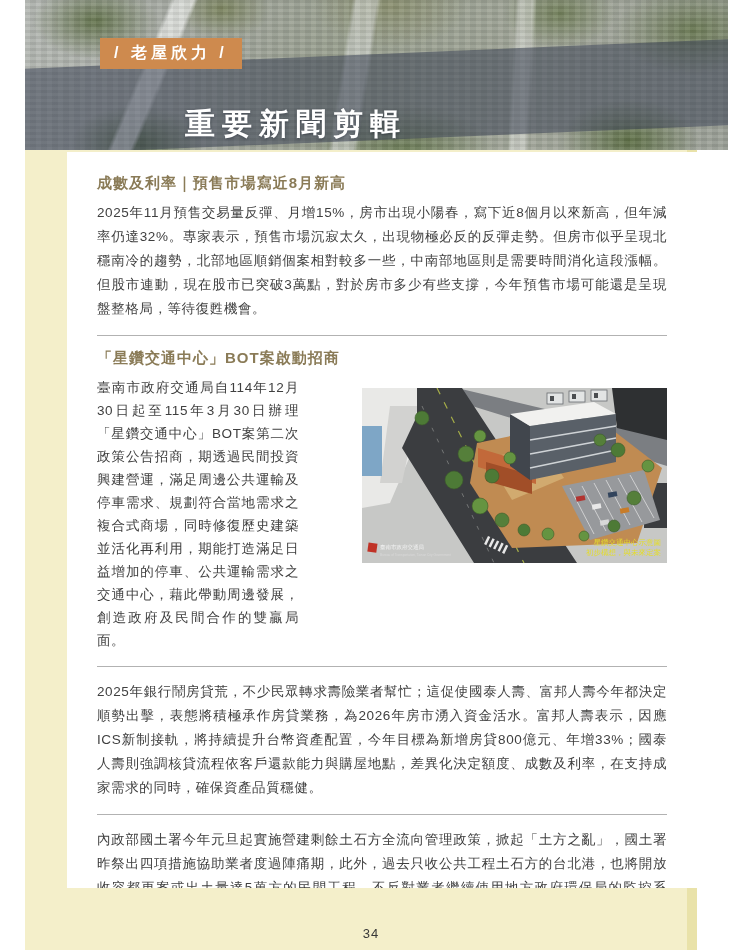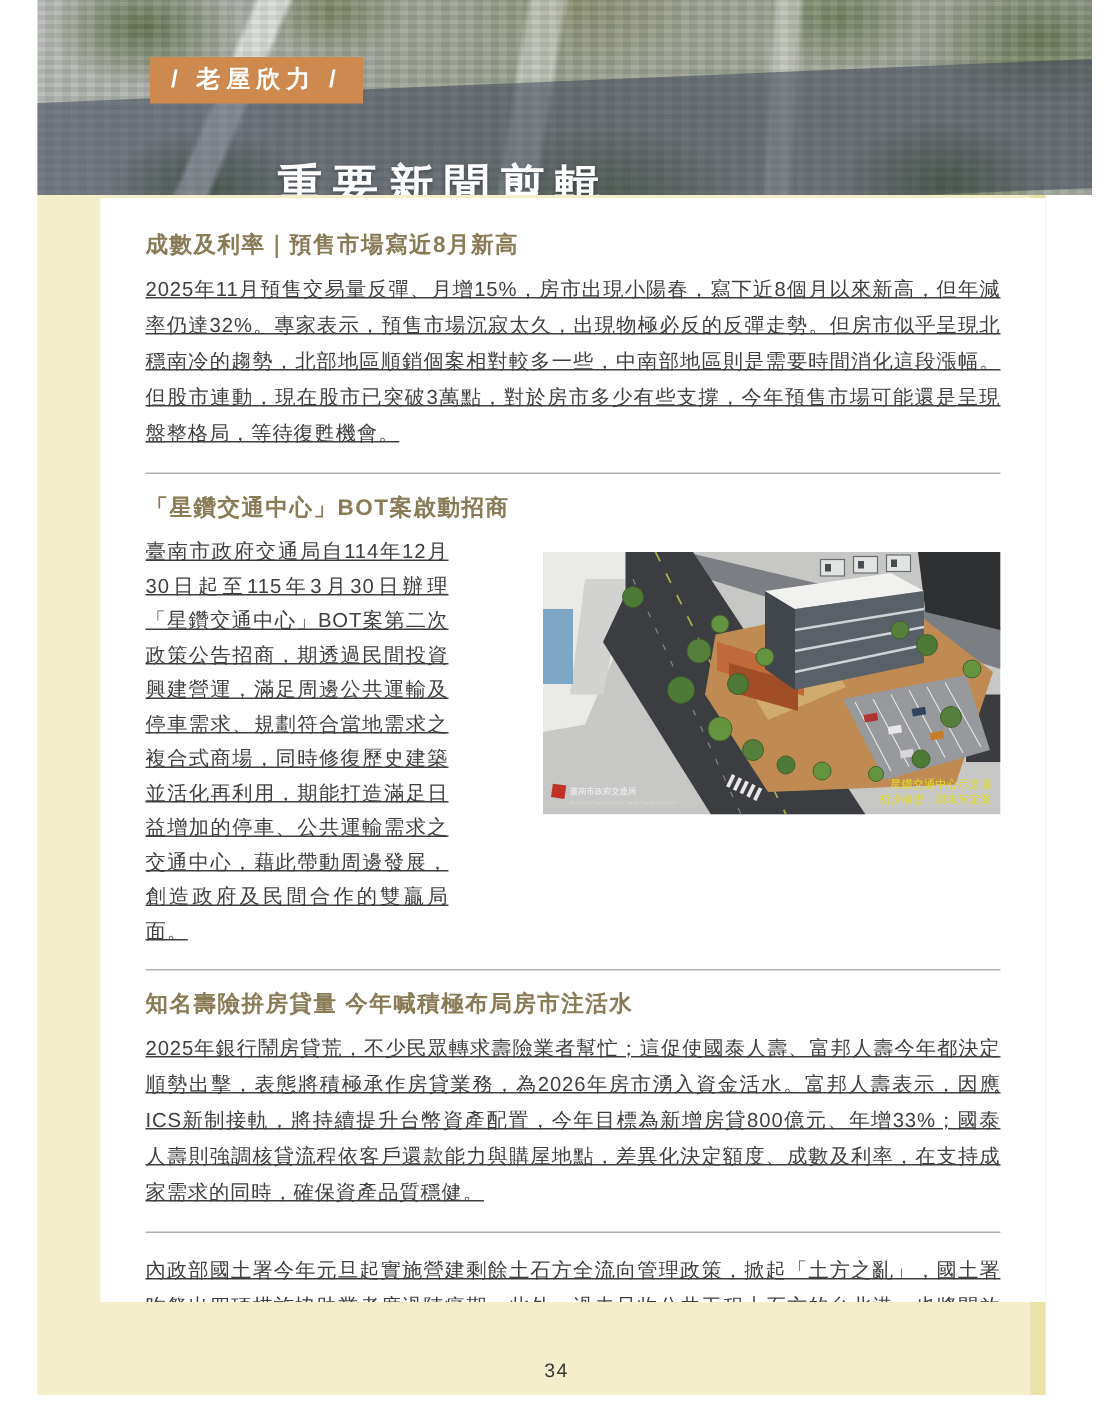--- a/index.html
+++ b/index.html
@@ -2,21 +2,21 @@
 <html style="--accent-heading: #8a7b57; --ribbon-bg: #ce8a4e; --page-cream: #f4efca; --page-edge: #e9e2a9; --divider: #b2b2b2; --body-text: #3f3f3f; --caption-yellow: #e3dc2e; --overlay-slate: #38415480;"><head>
 <meta charset="utf-8">
 <style>
   * { margin:0; padding:0; box-sizing:border-box; }
   html,body { width:740px; height:950px; background:#ffffff; overflow:hidden;
     font-family:"Liberation Sans","DejaVu Sans",sans-serif; }
 
   .doc-page { position:absolute; left:25px; top:0; width:703px; height:950px; }
 
   
-  .photo-header { position:relative; width:703px; height:130px; overflow:hidden;
+  .photo-header { position:relative; width:703px; height:150px; overflow:hidden;
     background:
       radial-gradient(90px 55px at 10% 14%, #66764f 0%, rgba(102,118,79,0) 70%),
       radial-gradient(70px 45px at 28% 6%,  #7d8660 0%, rgba(125,134,96,0) 70%),
       radial-gradient(110px 60px at 52% 4%, #8d9272 0%, rgba(141,146,114,0) 70%),
       radial-gradient(80px 50px at 76% 9%,  #74825c 0%, rgba(116,130,92,0) 70%),
       radial-gradient(110px 65px at 95% 20%,#6d7c56 0%, rgba(109,124,86,0) 70%),
       radial-gradient(95px 55px at 16% 96%, #5c6e4a 0%, rgba(92,110,74,0) 70%),
       radial-gradient(130px 70px at 54% 102%,#697a53 0%, rgba(105,122,83,0) 70%),
       radial-gradient(100px 60px at 86% 94%,#5f7147 0%, rgba(95,113,71,0) 70%),
       linear-gradient(100deg,#b6bab5 0%,#a6aaa3 22%,#99a08f 45%,#a2a79a 72%,#9da299 100%);
@@ -49,21 +49,21 @@
   .page-body { position:relative; width:672px; height:800px;
     background:var(--page-cream,#f4efca);
     border-right:10px solid var(--page-edge,#e9e2a9); }
 
   .content-panel { position:absolute; left:42px; top:2px; width:630px; height:736px;
     background:#fff; padding:22px 30px 0 30px; overflow:hidden; }
 
   .article h2 { font-size:15px; font-weight:bold; letter-spacing:1px;
     color:var(--accent-heading,#8a7b57); margin-bottom:8px; }
   .article p { font-size:13.5px; line-height:24px; letter-spacing:0.6px;
-    color:var(--body-text,#3f3f3f); text-align:justify;text-decoration:underline; }
+    color:var(--body-text,#3f3f3f); text-align:justify; }
   .divider { border:none; border-top:1px solid var(--divider,#b2b2b2);
     margin:14px 0 13px 0; }
 
   .two-col { display:flex; gap:15px; }
   .two-col .col-text { width:250px; }
   .two-col .col-text p { line-height:23px; }
   .figure-wrap { width:305px; height:175px; margin-top:12px; flex:none;margin-left:48px; }
   .figure-wrap svg { display:block; width:305px; height:175px; }
 
   .sec4 p { line-height:24px; }
@@ -213,21 +213,20 @@
                 <text x="18" y="168" font-size="3.2" fill="#d9d9d9">Bureau of Transportation, Tainan City Government</text>
               </g>
             </svg>
           </div>
         </div>
       </section>
 
       <hr class="divider">
 
       <section class="article">
-        <h2>知名壽險拚房貸量 今年喊積極布局房市注活水</h2>
         <p>2025年銀行鬧房貸荒，不少民眾轉求壽險業者幫忙；這促使國泰人壽、富邦人壽今年都決定順勢出擊，表態將積極承作房貸業務，為2026年房市湧入資金活水。富邦人壽表示，因應ICS新制接軌，將持續提升台幣資產配置，今年目標為新增房貸800億元、年增33%；國泰人壽則強調核貸流程依客戶還款能力與購屋地點，差異化決定額度、成數及利率，在支持成家需求的同時，確保資產品質穩健。</p>
       </section>
 
       <hr class="divider">
 
       <section class="article sec4">
         <p>內政部國土署今年元旦起實施營建剩餘土石方全流向管理政策，掀起「土方之亂」，國土署昨祭出四項措施協助業者度過陣痛期，此外，過去只收公共工程土石方的台北港，也將開放收容都更案或出土量達5萬方的民間工程。不反對業者繼續使用地方政府環保局的監控系統，但希望藉由這次新制提升到「即時回傳」，以精確掌握土石流向。</p>
       </section>
 
     </div>

